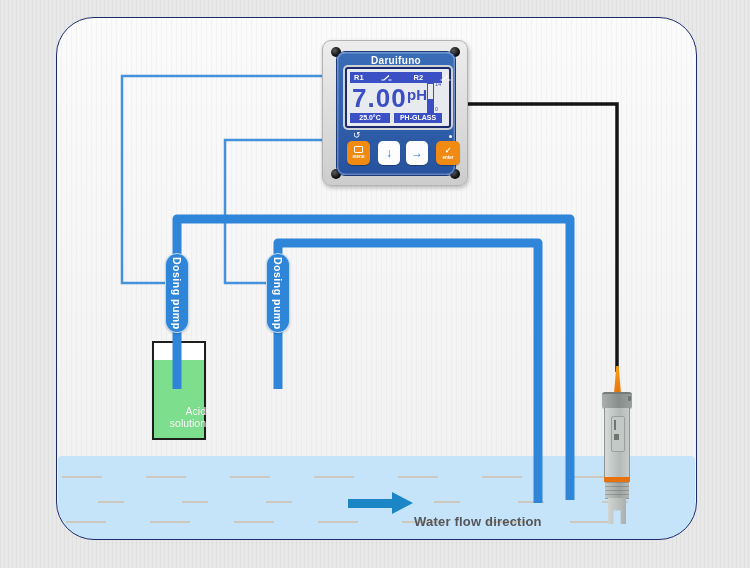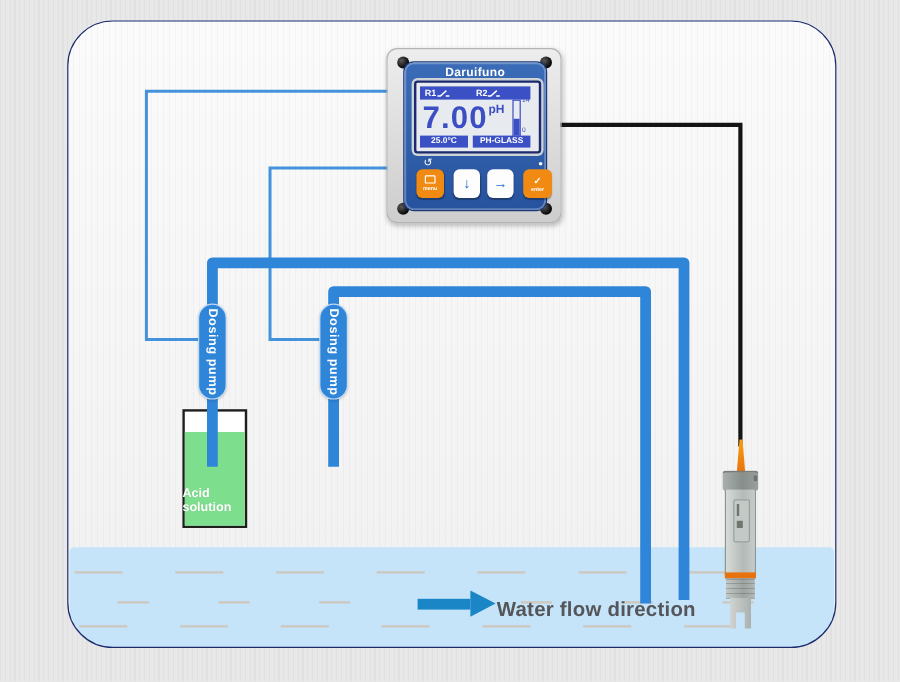--- a/index.html
+++ b/index.html
@@ -35,41 +35,41 @@
     border:1px solid rgba(255,255,255,.7);border-radius:13px;display:flex;align-items:center;
     justify-content:center;z-index:6;box-shadow:0 1px 2px rgba(0,0,0,.18);box-sizing:border-box;}
   .pump span{writing-mode:vertical-rl;color:#fff;font-size:10.5px;font-weight:bold;letter-spacing:.5px;white-space:nowrap;}
   .pump-acid{left:165px;} .pump-alka{left:266px;}
   
   .beaker{position:absolute;top:341px;width:50px;height:95px;border:2.5px solid #1e1e1c;
     background:#fff;z-index:4;box-sizing:content-box;}
   .beaker-acid{left:152px;} .beaker-alka{left:254px;}
   .liquid{position:absolute;left:0;right:0;bottom:0;height:82%;}
   .liquid-acid{background:var(--acid);} .liquid-alka{background:var(--alka);}
-  .sol-label{position:absolute;left:-2px;right:-2px;bottom:9px;text-align:left;color:#fff;
-    font-weight:bold;font-size:10.5px;line-height:1.15;z-index:2;text-shadow:0 0 1px rgba(0,0,0,.15);}
+  .sol-label{position:absolute;left:-2px;right:-2px;bottom:9px;text-align:right;color:#fff;
+    font-weight:normal;font-size:10.5px;line-height:1.15;z-index:2;text-shadow:0 0 1px rgba(0,0,0,.15);}
   
   .meter{position:absolute;left:322px;top:40px;width:146px;height:146px;border-radius:9px;
     background:linear-gradient(180deg,#ededed,#cdcdcd);border:1px solid #b3b3b3;
     box-shadow:1px 2px 4px rgba(0,0,0,.25);z-index:7;box-sizing:border-box;}
   .screw{position:absolute;width:10px;height:10px;border-radius:50%;
     background:radial-gradient(circle at 35% 35%,#5a5a5a,#0a0a0a 65%);}
   .panel{position:absolute;left:14px;top:11px;width:118px;height:123px;border-radius:8px;
     background:linear-gradient(180deg,#3a6cb8,#27539e);
     box-shadow:inset 0 0 0 1.5px rgba(255,255,255,.28),0 0 0 1px #1c3a7a;}
   .brand{position:absolute;top:3px;left:0;width:100%;text-align:center;color:#fff;
     font-weight:bold;font-size:10px;letter-spacing:.3px;}
   .lcd{position:absolute;left:8px;top:15px;width:102px;height:57px;background:#e7eaee;
     border:2px solid #1b2a6e;border-radius:3px;box-shadow:0 0 0 2px #cfd3d8;}
   .relaybar{position:absolute;left:3px;top:3px;width:92px;height:11px;background:#3c50c6;
     color:#fff;font-size:7.5px;font-weight:bold;display:flex;align-items:center;}
-  .rgroup{display:flex;align-items:center;gap:0;}
+  .rgroup{display:flex;align-items:center;gap:17px;}
   .rg1{margin-left:4px;} .rg2{margin-left:22px;}
   .lcd-value{position:absolute;left:5px;top:14px;font-size:26px;font-weight:bold;color:var(--lcdtxt);letter-spacing:1px;}
-  .lcd-unit{position:absolute;left:60px;top:17px;font-size:10px;font-weight:bold;color:var(--lcdtxt);}
+  .lcd-unit{position:absolute;left:60px;top:17px;font-size:15px;font-weight:bold;color:var(--lcdtxt);}
   .gauge{position:absolute;left:80px;top:14px;width:5px;height:29px;border:1px solid var(--lcdtxt);}
   .gauge-fill{position:absolute;bottom:0;left:0;right:0;height:48%;background:var(--lcdtxt);}
   .gmax{position:absolute;left:88px;top:12px;font-size:5.5px;color:var(--lcdtxt);}
   .gmin{position:absolute;left:88px;top:37px;font-size:5.5px;color:var(--lcdtxt);}
   .lcdbar{position:absolute;top:44px;height:10px;background:#3c50c6;color:#fff;font-size:7px;
     font-weight:bold;text-align:center;line-height:10px;}
   .tbar{left:3px;width:40px;} .pbar{left:47px;width:48px;}
   .loop-icon{position:absolute;left:16px;top:79px;color:#fff;font-size:9px;line-height:9px;}
   .status-dot{position:absolute;left:112px;top:83px;width:3px;height:3px;border-radius:50%;background:#fff;}
   .btn{position:absolute;top:89px;height:24px;border-radius:5px;display:flex;flex-direction:column;
@@ -96,21 +96,21 @@
   .sensor-collar{position:absolute;left:605px;top:482px;width:24px;height:17px;z-index:8;
     background:linear-gradient(90deg,#c2c8c5,#9da3a0 60%,#b2b8b5);
     background-image:repeating-linear-gradient(180deg,rgba(90,96,93,.35) 0 1px,transparent 1px 4px),linear-gradient(90deg,#c2c8c5,#9da3a0 60%,#b2b8b5);}
   .sensor-tip{position:absolute;left:608px;top:498px;width:18px;height:26px;z-index:8;
     background:linear-gradient(90deg,#d0d5d2,#aab0ad);
     clip-path:polygon(0 0,100% 0,100% 100%,70% 100%,70% 48%,30% 48%,30% 100%,0 100%);}
   
   .arrow-shaft{position:absolute;left:348px;top:499px;width:44px;height:9px;background:var(--arrow);z-index:9;}
   .arrow-head{position:absolute;left:392px;top:492px;width:0;height:0;z-index:9;
     border-left:21px solid var(--arrow);border-top:11.5px solid transparent;border-bottom:11.5px solid transparent;}
-  .flow-label{position:absolute;left:414px;top:498px;font-size:17px;font-weight:bold;color:#54565a;z-index:9;letter-spacing:.2px;}
+  .flow-label{position:absolute;left:414px;top:514px;font-size:13px;font-weight:bold;color:#54565a;z-index:9;letter-spacing:.2px;}
   .relay-svg{display:block;}
 </style>
 </head>
 <body>
 
 <div id="stage">
   <div class="card-bg"></div>
   <div class="water"></div>
 
   <div class="dash" style="left: 62px; top: 476px; width: 40px;"></div>

